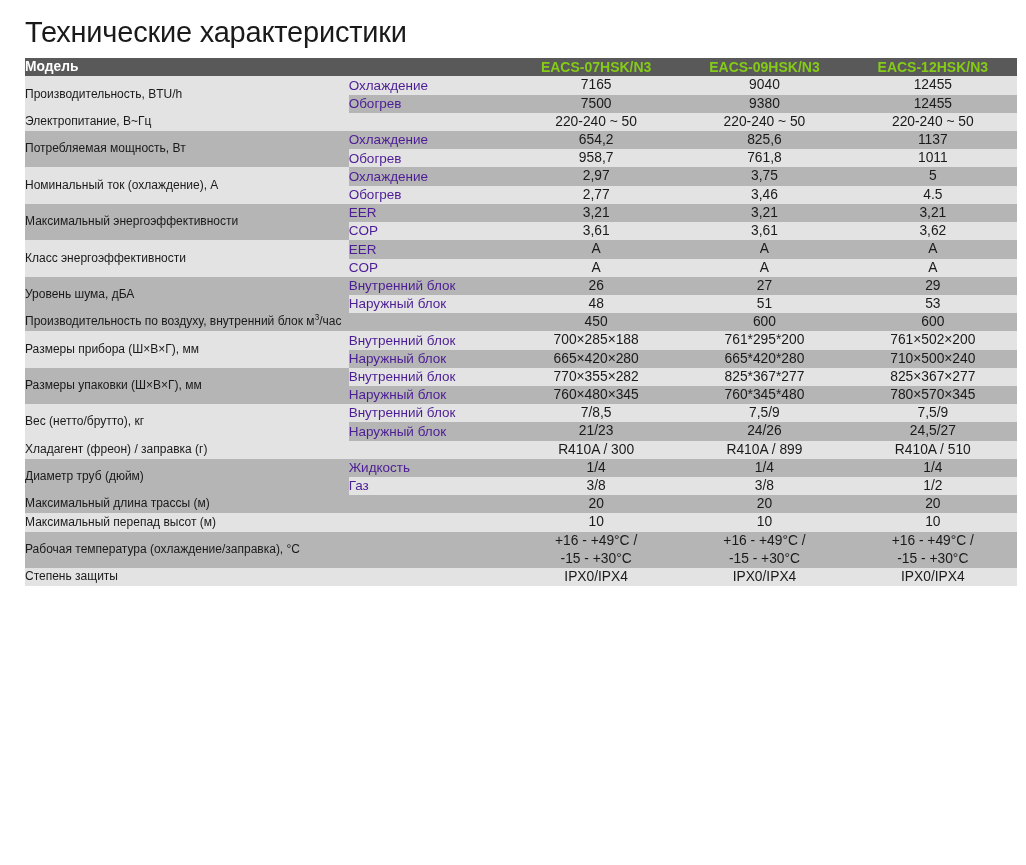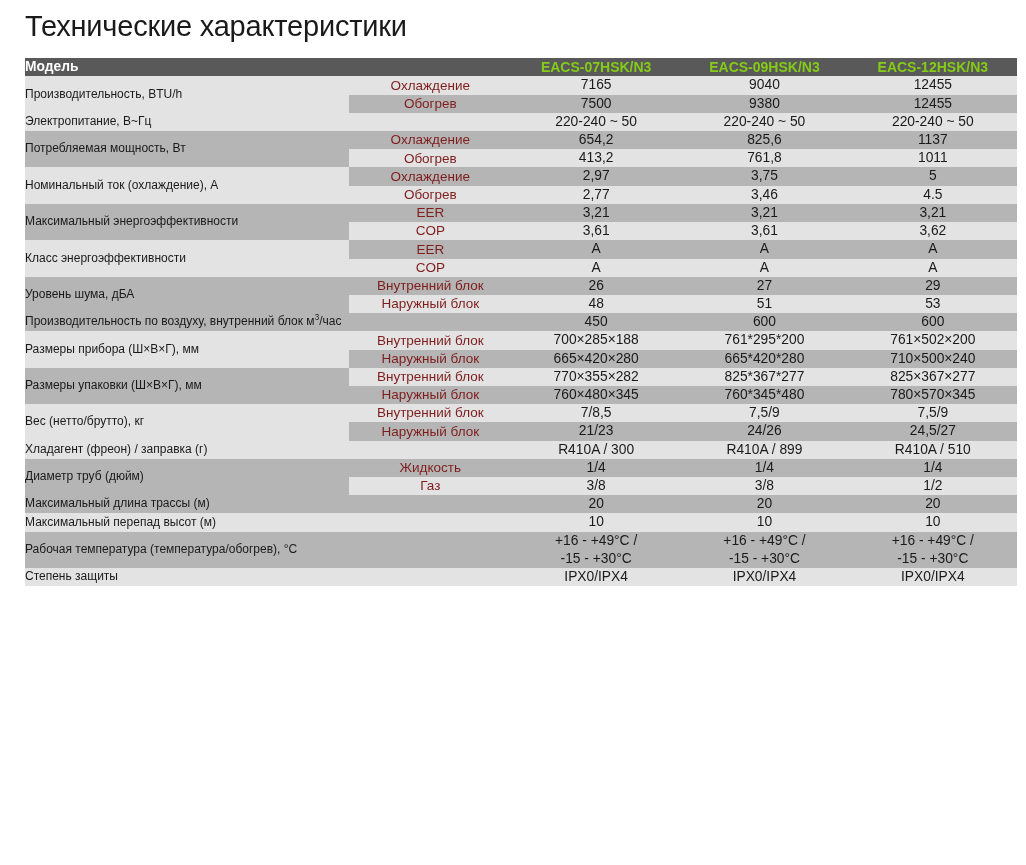--- a/index.html
+++ b/index.html
@@ -18,21 +18,21 @@
   #page {
     position: relative;
     width: 1026px;
     height: 865px;
     background: #ffffff;
     box-sizing: border-box;
   }
   #page-title {
     position: absolute;
     left: 25px;
-    top: 10px;
+    top: 16px;
     font-size: 29px;
     font-weight: 400;
     letter-spacing: -0.2px;
     color: #1a1a1a;
     white-space: nowrap;
   }
   #spec-table {
     position: absolute;
     left: 25px;
     top: 58px;
@@ -67,22 +67,22 @@
   .param-cell.head-label {
     color: #ffffff;
     font-size: 13.8px;
     padding-top: 4px;
     padding-bottom: 4px;
   }
   .sub-cell {
     padding: 4px 0 4px 11px;
     font-size: 13.5px;
     line-height: 1.3;
-    text-align: center;
-    color: #7f1d1d;
+    text-align: left;
+    color: #4c1d95;
   }
   .val-cell {
     text-align: center;
     font-size: 13.8px;
     line-height: 1.32;
     padding: 4px 4px;
     color: #1a1a1a;
   }
   .val-cell.head-val {
     color: #84cc16;
@@ -141,21 +141,21 @@
         </tr>
         <tr>
           <td class="param-cell tone-mid" rowspan="2">Потребляемая мощность, Вт</td>
           <td class="sub-cell tone-mid">Охлаждение</td>
           <td class="val-cell tone-mid nowrap">654,2</td>
           <td class="val-cell tone-mid nowrap">825,6</td>
           <td class="val-cell tone-mid nowrap">1137</td>
         </tr>
         <tr>
           <td class="sub-cell tone-light">Обогрев</td>
-          <td class="val-cell tone-light nowrap">413,2</td>
+          <td class="val-cell tone-light nowrap">958,7</td>
           <td class="val-cell tone-light nowrap">761,8</td>
           <td class="val-cell tone-light nowrap">1011</td>
         </tr>
         <tr>
           <td class="param-cell tone-light" rowspan="2">Номинальный ток (охлаждение), А</td>
           <td class="sub-cell tone-mid">Охлаждение</td>
           <td class="val-cell tone-mid nowrap">2,97</td>
           <td class="val-cell tone-mid nowrap">3,75</td>
           <td class="val-cell tone-mid nowrap">5</td>
         </tr>
@@ -278,21 +278,21 @@
           <td class="val-cell tone-mid nowrap">20</td>
         </tr>
         <tr>
           <td class="param-cell tone-light" rowspan="1">Максимальный перепад высот (м)</td>
           <td class="sub-cell tone-light"></td>
           <td class="val-cell tone-light nowrap">10</td>
           <td class="val-cell tone-light nowrap">10</td>
           <td class="val-cell tone-light nowrap">10</td>
         </tr>
         <tr>
-          <td class="param-cell tone-mid" rowspan="1">Рабочая температура (температура/обогрев), °С</td>
+          <td class="param-cell tone-mid" rowspan="1">Рабочая температура (охлаждение/заправка), °С</td>
           <td class="sub-cell tone-mid"></td>
           <td class="val-cell tone-mid">
             <span class="ln nowrap">+16 - +49°C /</span>
             <span class="ln nowrap">-15 - +30°C</span>
           </td>
           <td class="val-cell tone-mid">
             <span class="ln nowrap">+16 - +49°C /</span>
             <span class="ln nowrap">-15 - +30°C</span>
           </td>
           <td class="val-cell tone-mid">

